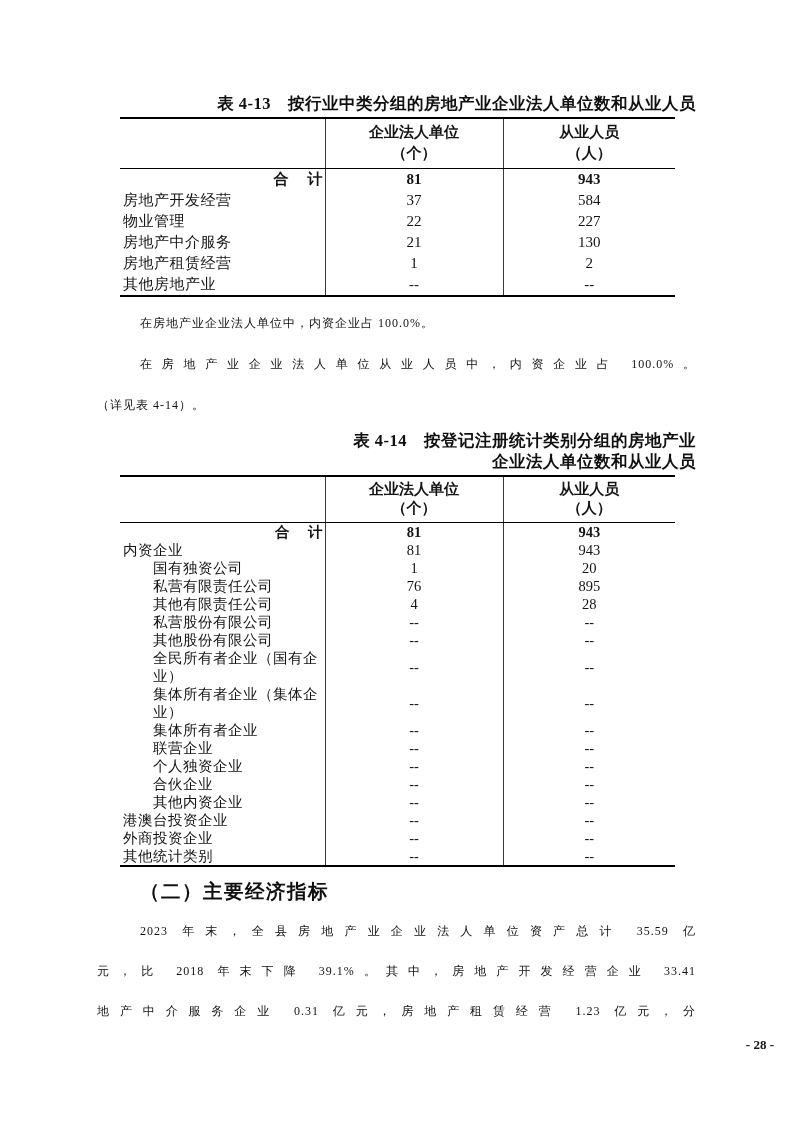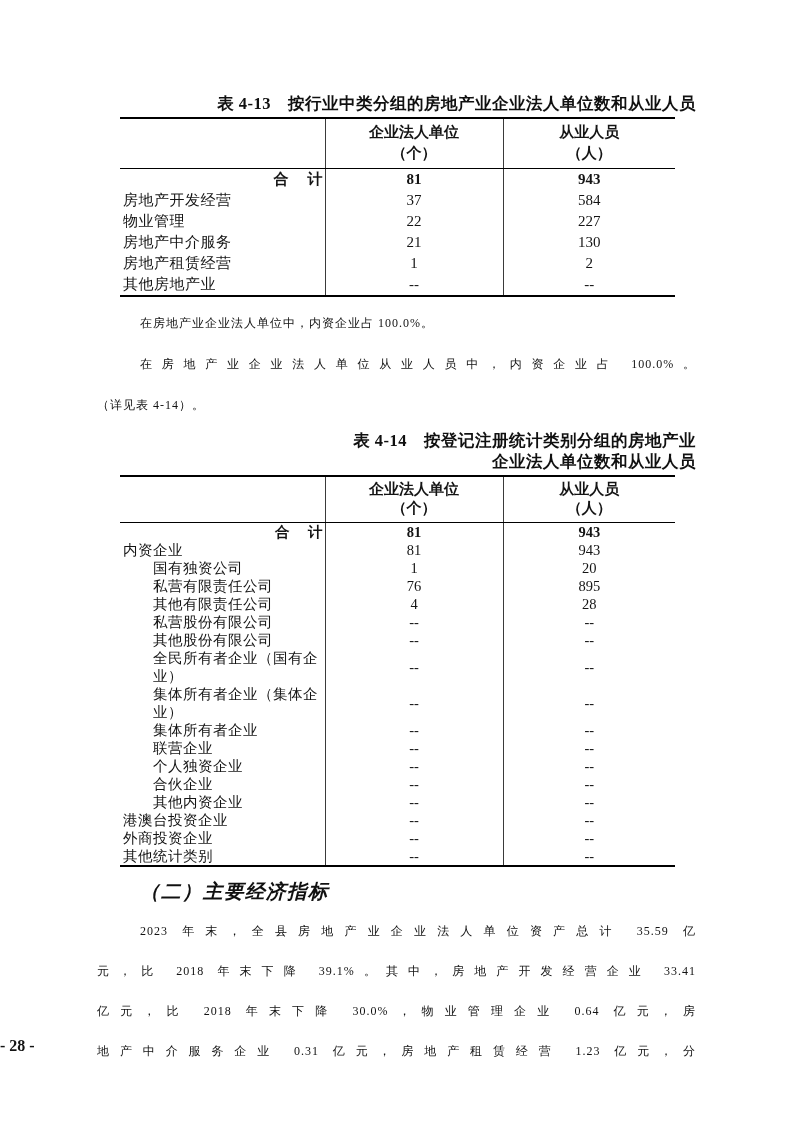--- a/index.html
+++ b/index.html
@@ -44,29 +44,29 @@
 
   
   .para { font-size:12px; line-height:41px; letter-spacing:1px; color:#121212; }
   .p1 { margin-top:6px; }
   .indent { text-indent:43px; }
   .jline { text-align:justify; text-align-last:justify; }
   .t14-title { margin-top:4px; }
   .t14-table { margin-top:2px; }
 
   .heading {
-    margin-top:12px; font-size:19.5px; font-weight:bold; font-style:italic;
+    margin-top:12px; font-size:19.5px; font-weight:bold; 
     line-height:26px; text-indent:43px; letter-spacing:1.5px; color:#101010;
   }
   .body-para { margin-top:6px; }
   .body-para .bline { line-height:40px; }
 
   .footer {
     position:absolute; top:1037px; left:0; width:774px;
-    text-align:left; font-size:16px; font-weight:bold; color:#141414;
+    text-align:right; font-size:13px; font-weight:bold; color:#141414;
   }
 </style>
 </head>
 <body>
 
 <div class="page">
 
   <section>
     <div class="tbl-title">表 4-13　按行业中类分组的房地产业企业法人单位数和从业人员</div>
     <table class="doc t13">
@@ -240,19 +240,18 @@
           </tr>
         </tbody>
     </table>
   </section>
 
   <h3 class="heading">（二）主要经济指标</h3>
 
   <div class="para body-para">
     <div class="jline indent bline">2023 年末，全县房地产业企业法人单位资产总计 35.59 亿</div>
     <div class="jline bline">元，比 2018 年末下降 39.1%。其中，房地产开发经营企业 33.41</div>
-    <div class="jline bline">亿元，比 2018 年末下降 30.0%，物业管理企业 0.64 亿元，房</div>
     <div class="jline bline">地产中介服务企业 0.31 亿元，房地产租赁经营 1.23 亿元，分</div>
   </div>
 
 </div>
 
 <div class="footer">- 28 -</div>
 
 </body></html>

